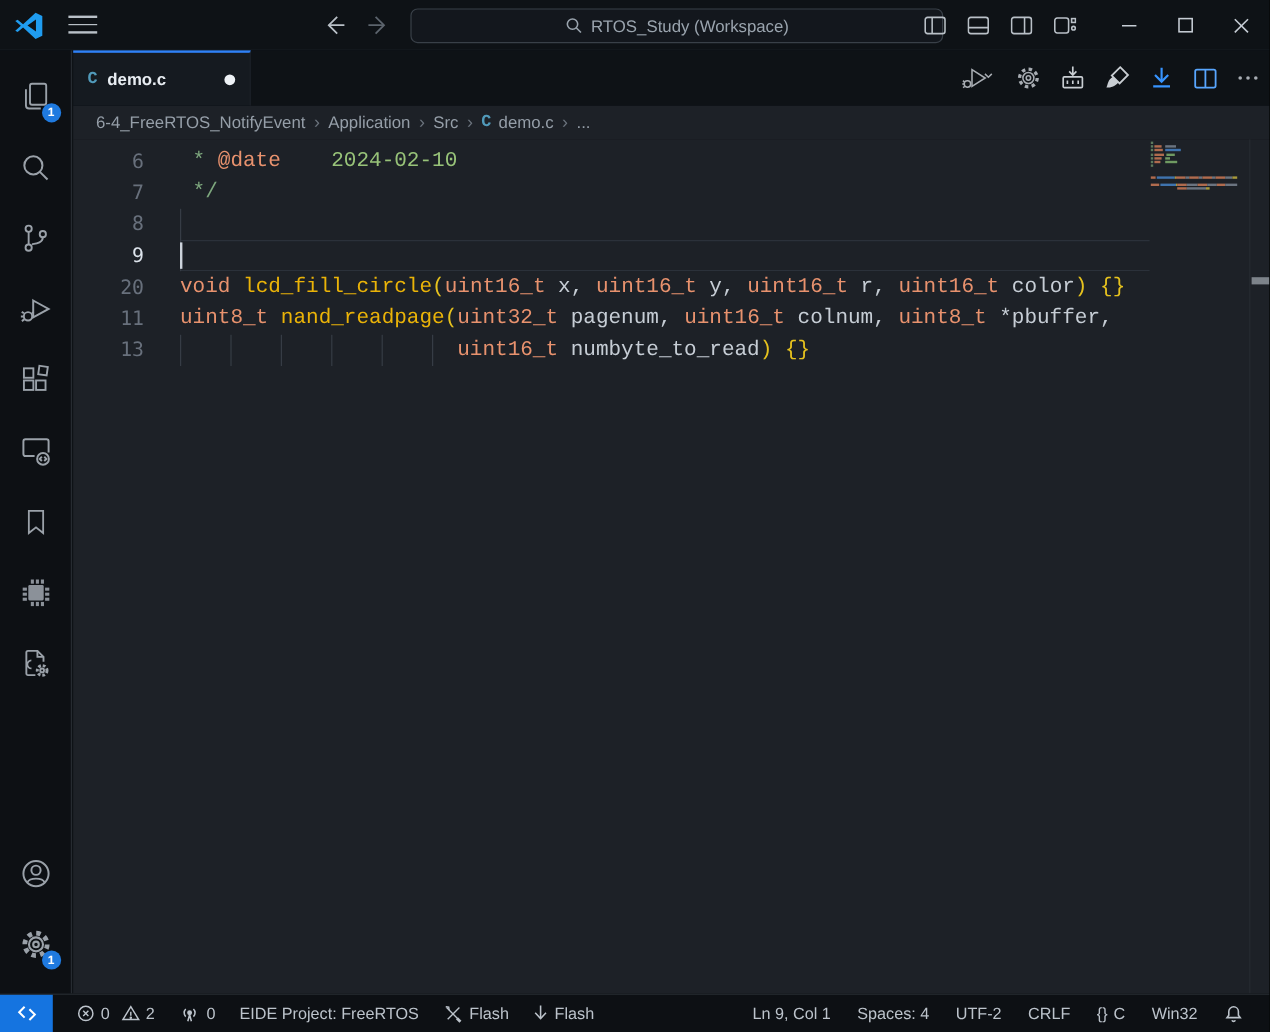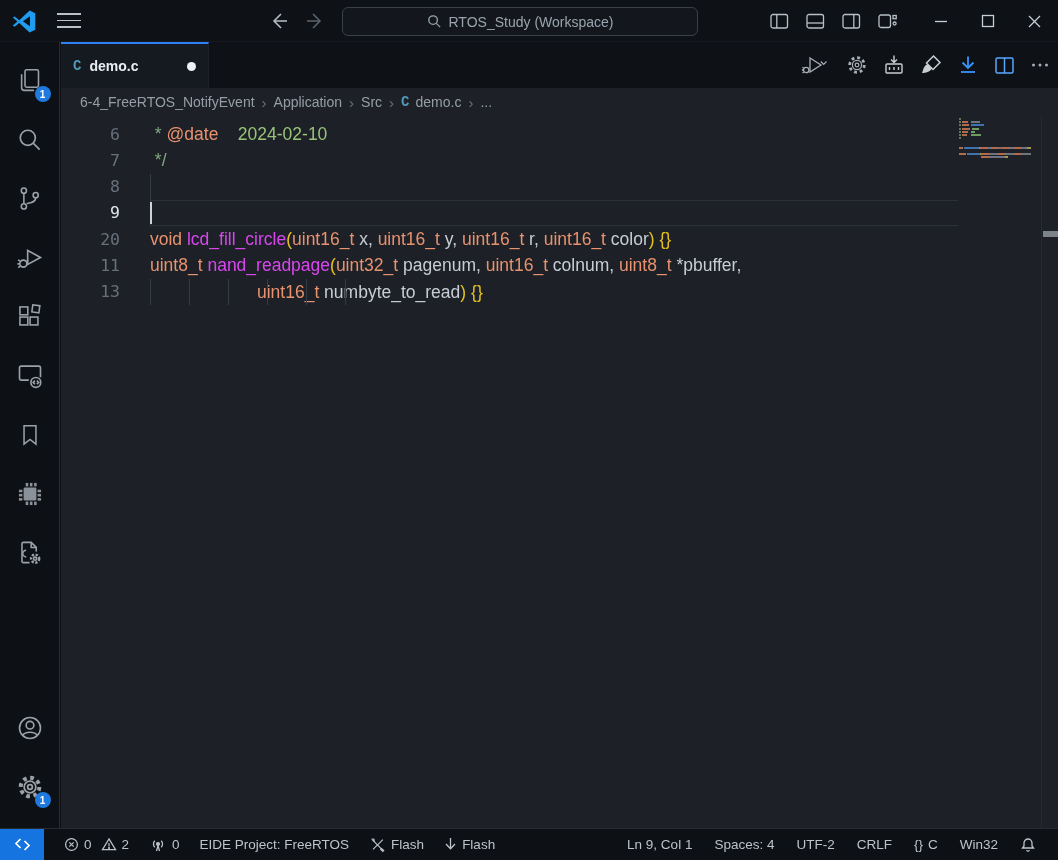--- a/index.html
+++ b/index.html
@@ -12,21 +12,21 @@
   svg { display:block; }
 
   
   .titlebar { position:absolute; left:0; top:0; width:1058px; height:42px;
     display:flex; align-items:center; background:#0e1216; border-bottom:1px solid #15191f; }
   .vscode-logo { margin-left:11px; }
   .hamburger { margin-left:20px; width:24px; height:24px; display:flex; flex-direction:column;
     justify-content:center; gap:5px; cursor:pointer; }
   .hamburger i { display:block; height:1.5px; background:#b9c0c7; }
   .nav-arrows { position:absolute; left:268px; top:0; height:42px; display:flex; align-items:center; gap:14px; }
-  .searchbox { position:absolute; left:342px; top:7px; width:356px; height:29px;
+  .searchbox { position:absolute; left:342px; top:7px; width:444px; height:29px;
     background:#13171d; border:1px solid #394048; border-radius:6px;
     display:flex; align-items:center; justify-content:center; gap:7px;
     color:#9aa4ae; font-size:14px; cursor:pointer; }
   .tb-right { position:absolute; right:0; top:0; height:42px; display:flex; align-items:center; }
   .layout-icons { display:flex; align-items:center; gap:13px; margin-right:18px; }
   .layout-icons > div { cursor:pointer; padding:2px; }
   .win-btn { width:47px; height:42px; display:flex; align-items:center; justify-content:center; cursor:pointer; }
 
   
   .activitybar { position:absolute; left:0; top:42px; width:60px; height:786px;
@@ -56,25 +56,25 @@
   .bc-sep { color:#6b737d; font-size:15px; }
 
   
   .editor { flex:1; position:relative; background:#1d2127; overflow:hidden; }
   .code-lines { position:absolute; left:0; top:5px; right:100px; }
   .code-row { display:flex; height:26.25px; align-items:center; }
   .gutter { flex:none; width:59px; text-align:right; color:#68707c;
     font-family:"DejaVu Sans Mono", monospace; font-size:16.5px; }
   .gutter.cur { color:#dde4ec; }
   .code-content { flex:1; margin-left:30px; position:relative; height:100%;
-    white-space:pre; font-family:Liberation Sans, sans-serif; font-size:17.5px; line-height:26.25px; }
+    white-space:pre; font-family:Liberation Mono, monospace; font-size:17.5px; line-height:26.25px; }
   .code-content.curline { box-shadow: inset 0 1px 0 #2b313a, inset 0 -1px 0 #2b313a; }
   .tok-comment { color:#7ea87e; } .tok-green { color:#98c379; }
   .tok-tag { color:#e8926e; } .tok-type { color:#e8926e; }
-  .tok-func { color:#d946ef; } .tok-plain { color:#c6cdd5; }
+  .tok-func { color:#eab308; } .tok-plain { color:#c6cdd5; }
   .tok-bracket { color:#e6c21e; }
   .guide { position:absolute; top:0; bottom:0; width:1px; background:#363c45; }
   .cursor-caret { position:absolute; left:0; top:2px; width:2px; height:22px; background:#ccd3db; }
 
   .minimap { position:absolute; top:2px; right:17px; width:82px; cursor:pointer; }
   .mm-row { height:3.2px; display:flex; align-items:flex-start; }
   .mm-row i { display:block; height:2px; }
   .mm-comment { background:#5d7a5d; } .mm-green { background:#6f9a62; }
   .mm-tag { background:#b06b4e; } .mm-type { background:#b06b4e; }
   .mm-func { background:#3f73ad; } .mm-plain { background:#6b7480; }

